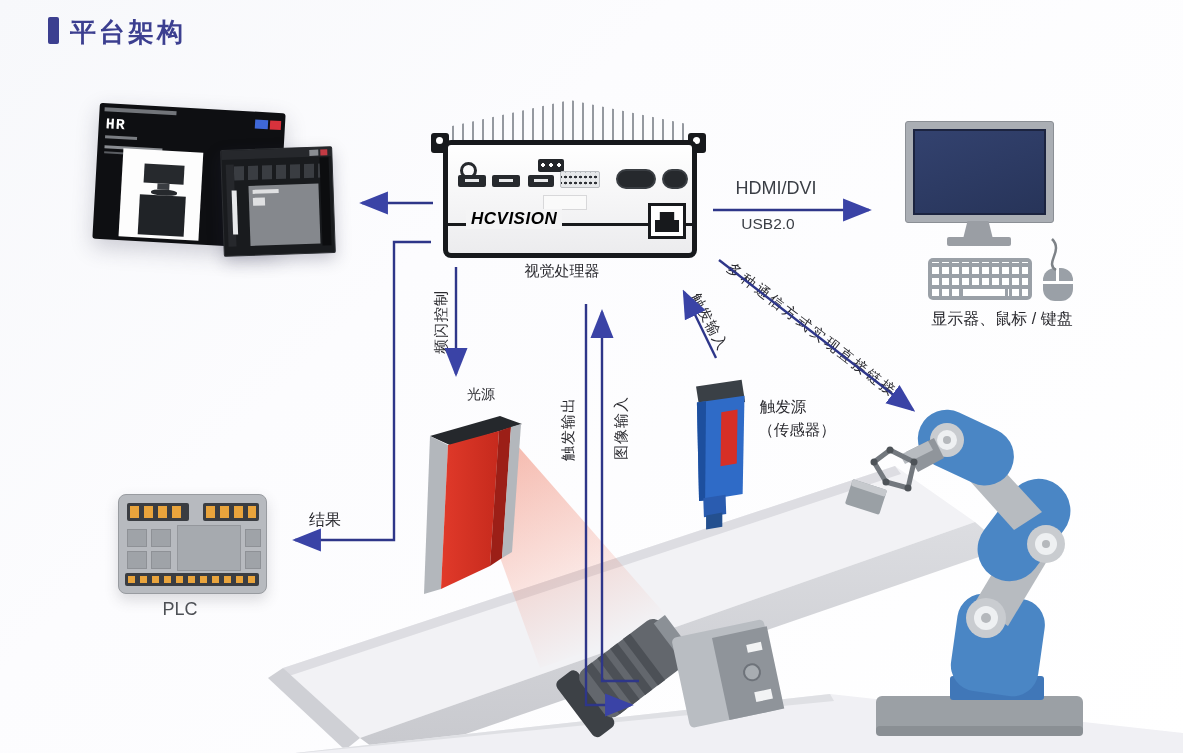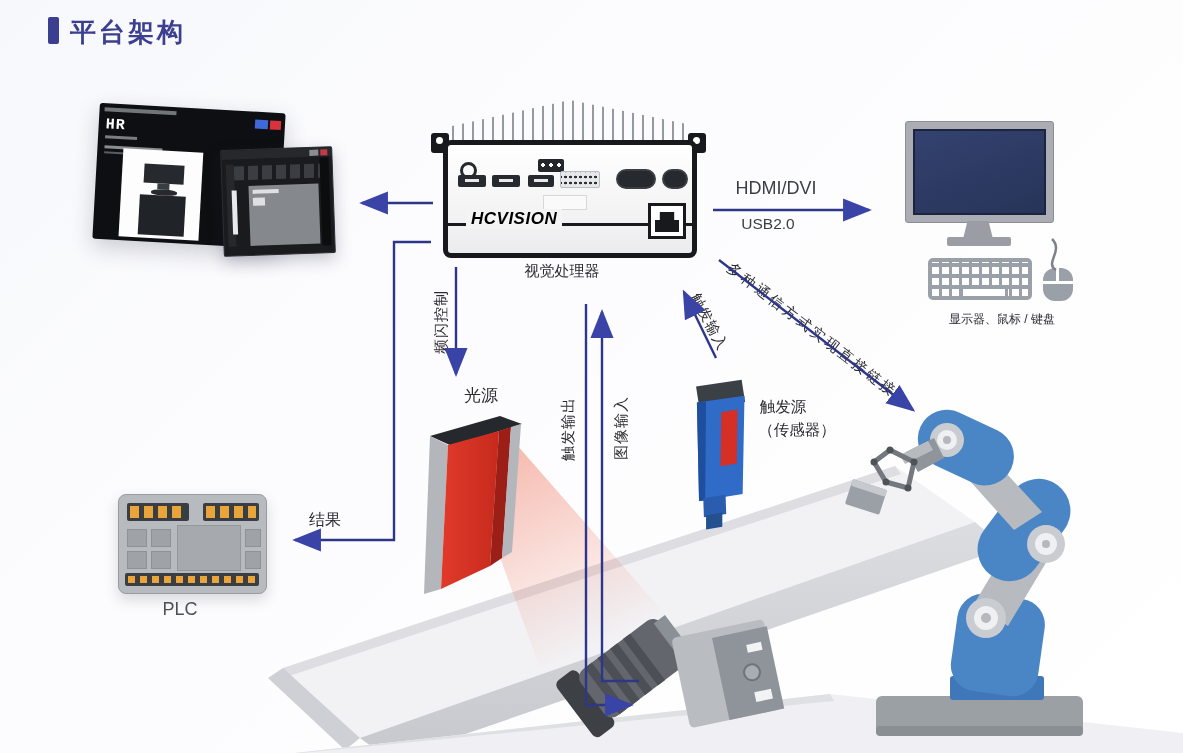--- a/index.html
+++ b/index.html
@@ -259,21 +259,21 @@
   <div class="abs stand"></div>
   <div class="abs mbase"></div>
   <div class="abs kbd">
     <div class="keys"></div>
     <div class="space"></div>
   </div>
   <svg class="abs z5" style="left:1030px;top:235px;" width="50" height="40">
     <path d="M26,35 C14,28 34,16 22,4" stroke="#7d8287" stroke-width="2.5" fill="none"></path>
   </svg>
   <div class="abs mouse"></div>
-  <div class="lbl" style="left:1002px;top:319px;font-size:12px;">显示器、鼠标 / 键盘</div>
+  <div class="lbl" style="left:1002px;top:319px;font-size:16px;">显示器、鼠标 / 键盘</div>
 
   <div class="abs plc">
     <div class="abs tstripP" style="left:8px;top:8px;width:62px;height:18px;">
         <div class="tgrid"></div>
       </div>
     <div class="abs tstripP" style="left:84px;top:8px;width:56px;height:18px;">
         <div class="tgrid"></div>
       </div>
     <div class="abs msq" style="left:8px;top:34px;"></div>
     <div class="abs msq" style="left:32px;top:34px;"></div>
@@ -306,18 +306,18 @@
 
   <div class="lbl" style="left:776px;top:188px;font-size:18px;color:#3a3e45;">HDMI/DVI</div>
   <div class="lbl" style="left:768px;top:224px;font-size:15.5px;color:#3a3e45;">USB2.0</div>
   <div class="lbl" style="left:812px;top:330px;font-size:14.5px;letter-spacing:3px;transform:translate(-50%,-50%) rotate(37.5deg);">多种通信方式实现直接链接</div>
   <div class="lbl" style="left:709px;top:322px;font-size:14.5px;letter-spacing:1px;transform:translate(-50%,-50%) rotate(62deg);">触发输入</div>
   <div class="lbl rot-90" style="left:441px;top:322px;font-size:15px;letter-spacing:1px;">频闪控制</div>
   <div class="lbl rot-90" style="left:568px;top:429px;font-size:15px;letter-spacing:1px;">触发输出</div>
   <div class="lbl rot-90" style="left:621px;top:428px;font-size:15px;letter-spacing:1px;">图像输入</div>
   <div class="lbl" style="left:325px;top:520px;font-size:16px;">结果</div>
 
-  <div class="lbl" style="left:481px;top:395px;font-size:17px;">光源</div>
+  <div class="lbl" style="left:481px;top:395px;font-size:14px;">光源</div>
   <div class="lbl" style="left:783px;top:407px;font-size:15.5px;">触发源</div>
   <div class="lbl" style="left:797px;top:430px;font-size:15.5px;">（传感器）</div>
   <div class="lbl" style="left:672px;top:735px;font-size:16.5px;">相机、镜头</div>
 
 </div>
 
 </body></html>

